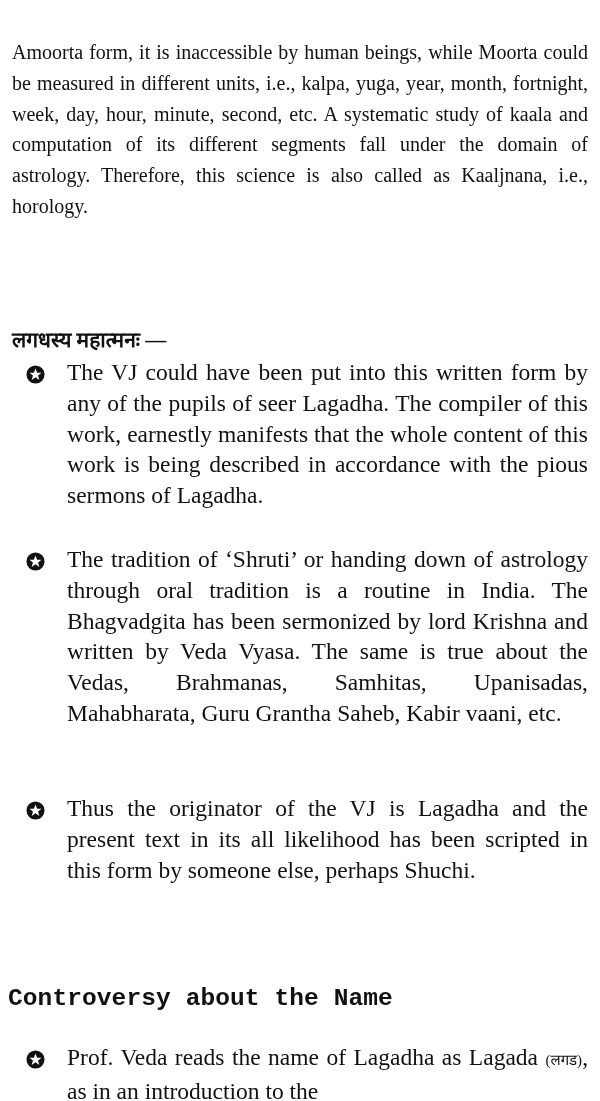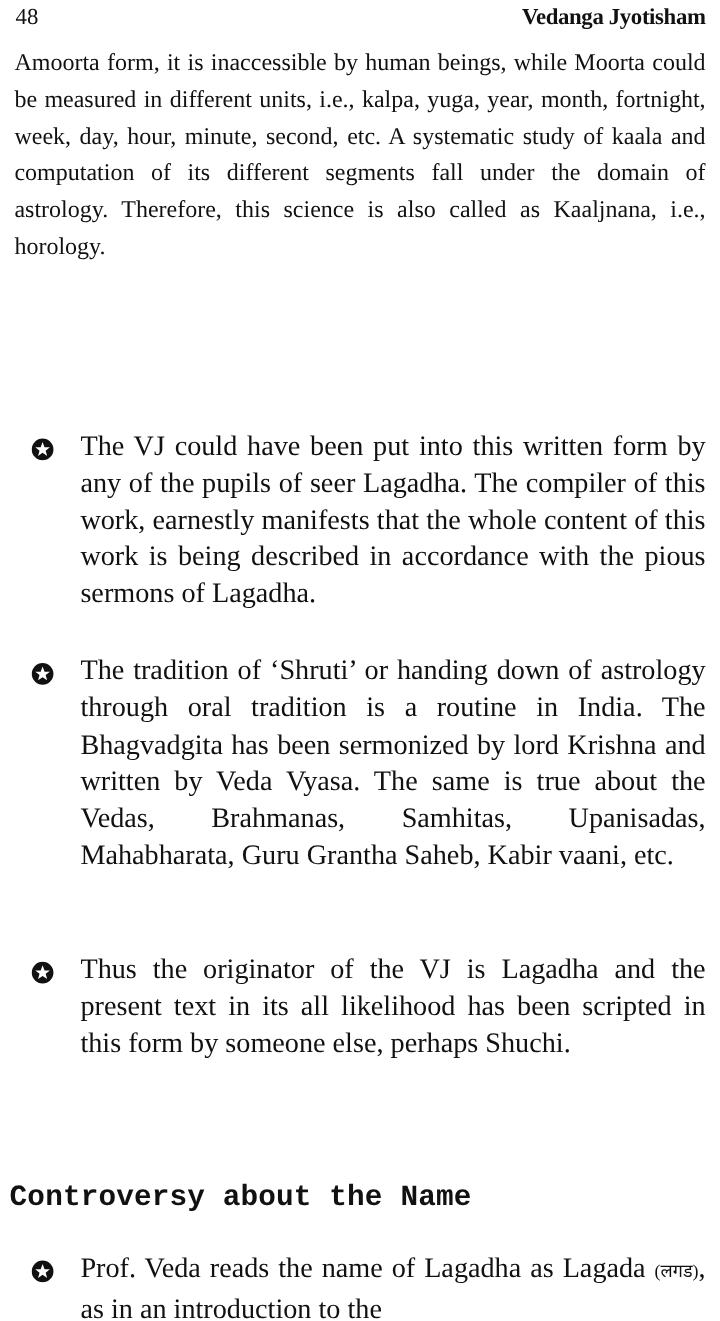--- a/index.html
+++ b/index.html
@@ -101,27 +101,24 @@
     .deva-inline {
       font-family: Liberation Serif, serif;
       font-size: 15px;
     }
   </style>
 </head>
 <body>
 
 <div class="page">
 
-  <div class="running-header">
-    <span class="page-number">48</span>
-    <span class="running-title">Vedanga Jyotisham</span>
-  </div>
 
   <p class="body-text para-1" style="margin:0;">Amoorta form, it is inaccessible by human beings, while Moorta could be measured in different units, i.e., kalpa, yuga, year, month, fortnight, week, day, hour, minute, second, etc. A systematic study of kaala and computation of its different segments fall under the domain of astrology. Therefore, this science is also called as Kaaljnana, i.e., horology.</p>
 
+  <div class="section-heading-deva">लगधस्य महात्मनः —</div>
 
   <div class="bullet b1">
     <svg class="bullet-icon" viewBox="0 0 20 20">
       <circle cx="10" cy="10" r="9.5" fill="#111"></circle>
       <polygon points="10,3.6 11.7,8.1 16.4,8.2 12.7,11.1 14,15.7 10,13 6,15.7 7.3,11.1 3.6,8.2 8.3,8.1" fill="#fff"></polygon>
     </svg>
     <p class="bullet-text">The VJ could have been put into this written form by any of the pupils of seer Lagadha. The compiler of this work, earnestly manifests that the whole content of this work is being described in accordance with the pious sermons of Lagadha.</p>
   </div>
 
   <div class="bullet b2">

